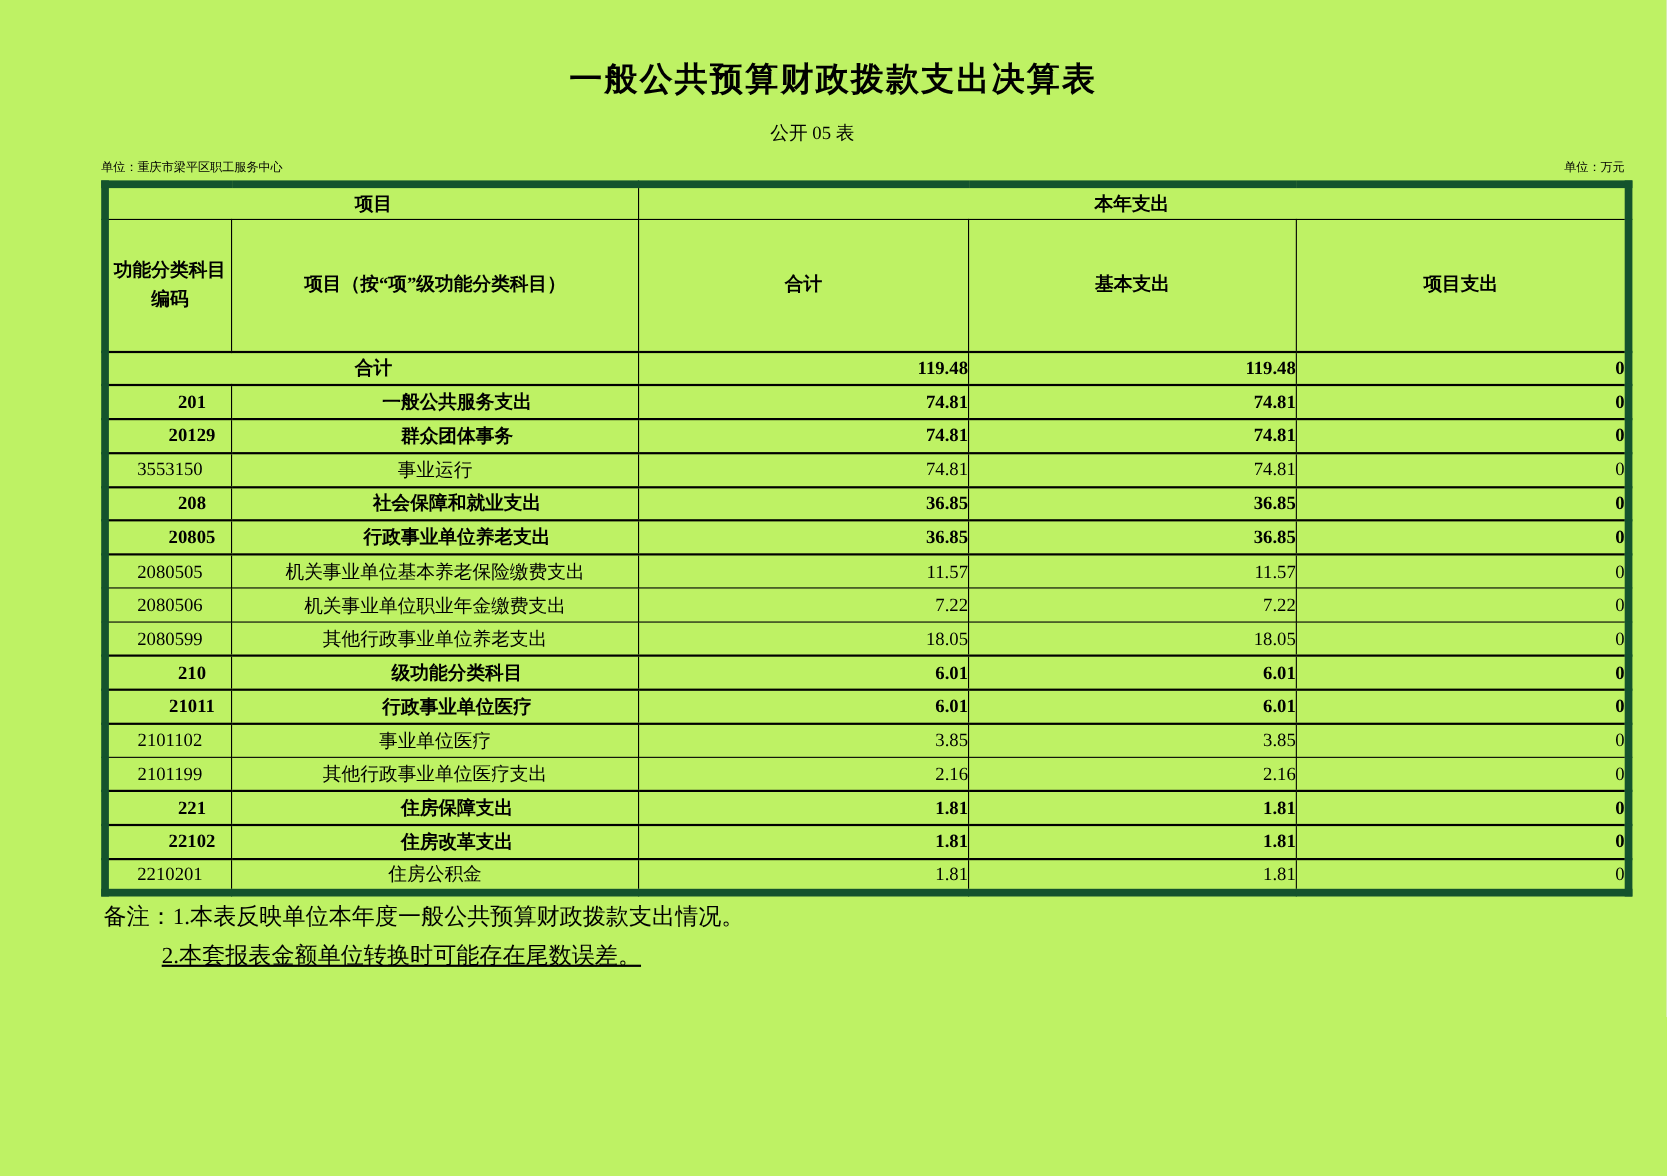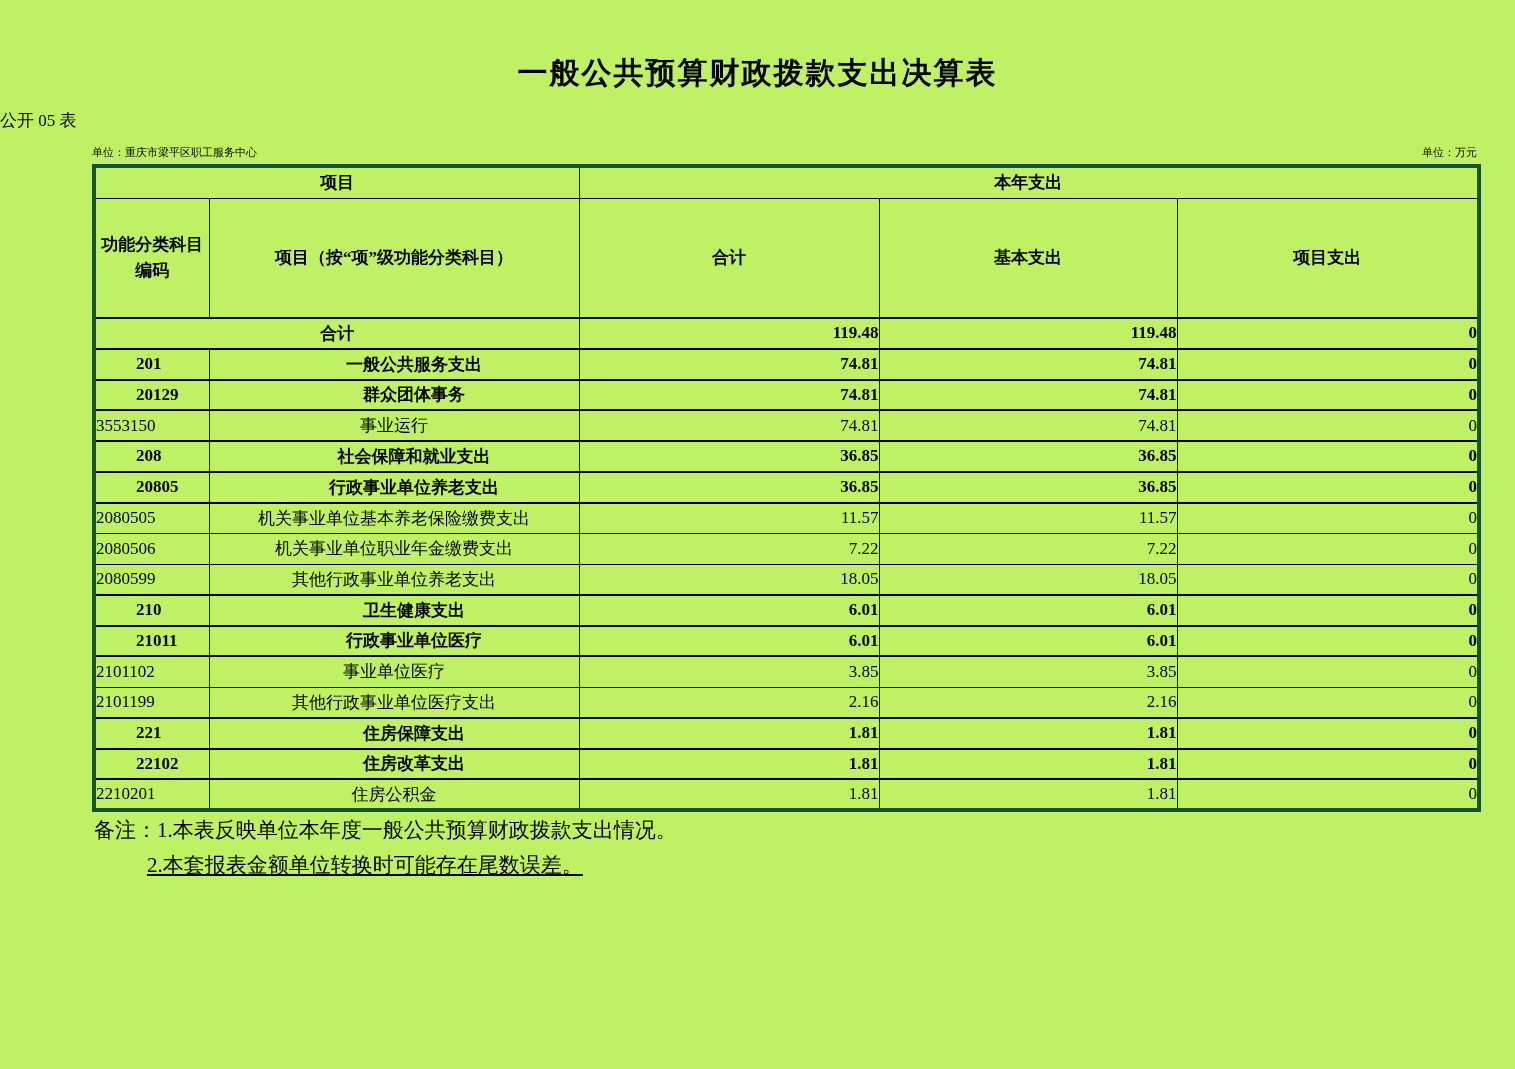--- a/index.html
+++ b/index.html
@@ -17,21 +17,21 @@
     margin-top: 52px;
     text-align: center;
     font-size: 30px;
     font-weight: bold;
     letter-spacing: 2px;
     line-height: 42px;
   }
   .meta-line-1 {
     margin-top: 16px;
     padding-right: 38px;
-    text-align: left;
+    text-align: center;
     font-size: 17px;
     line-height: 22px;
   }
   .meta-line-2 {
     margin-top: 9px;
     padding-left: 92px;
     padding-right: 38px;
     display: flex;
     justify-content: space-between;
     font-size: 11px;
@@ -43,26 +43,26 @@
     width: 1385px;
     border-collapse: collapse;
     table-layout: fixed;
     font-size: 17px;
   }
   table.fin-table th, table.fin-table td {
     border: 1px solid #000;
     padding: 0;
     overflow: hidden;
   }
-  table.fin-table { border: 4px solid #14532d; }
+  table.fin-table { border: 7px solid #14532d; }
   tr.hdr-1 th { height: 32px; font-weight: bold; text-align: center; vertical-align: middle; }
   tr.hdr-2 th { height: 120px; font-weight: bold; text-align: center; vertical-align: middle; line-height: 26px; }
   .pre-line { white-space: pre-line; }
   tbody td { height: 30.75px; vertical-align: middle; }
-  td.code { text-align: left; padding-left: 3px; font-weight: normal; }
+  td.code { text-align: center; padding-left: 3px; font-weight: normal; }
   td.name { text-align: center; padding-left: 3px; }
   td.name.merged { text-align: center; padding-left: 0; }
   td.num { text-align: right; padding-right: 10px; }
   tr.bold-row td { font-weight: bold; border-top-width: 2px; border-bottom-width: 2px; padding-left: 40px; }
   .notes {
     margin-top: 7px;
     padding-left: 94px;
     font-size: 21px;
     line-height: 22px;
   }
@@ -173,21 +173,21 @@
         </tr>
         <tr>
           <td class="code">2080599</td>
           <td class="name">其他行政事业单位养老支出</td>
           <td class="num">18.05</td>
           <td class="num">18.05</td>
           <td class="num">0</td>
         </tr>
         <tr class="bold-row">
           <td class="code">210</td>
-          <td class="name">卫生健康支出</td>
+          <td class="name">级功能分类科目</td>
           <td class="num">6.01</td>
           <td class="num">6.01</td>
           <td class="num">0</td>
         </tr>
         <tr class="bold-row">
           <td class="code">21011</td>
           <td class="name">行政事业单位医疗</td>
           <td class="num">6.01</td>
           <td class="num">6.01</td>
           <td class="num">0</td>

